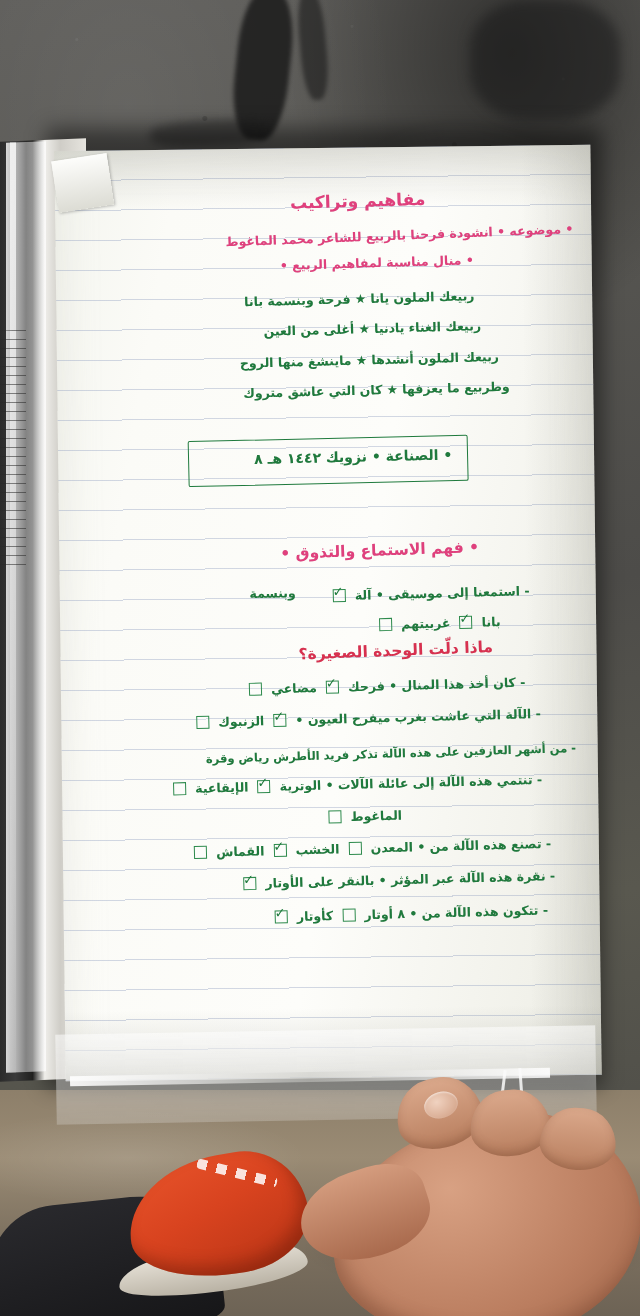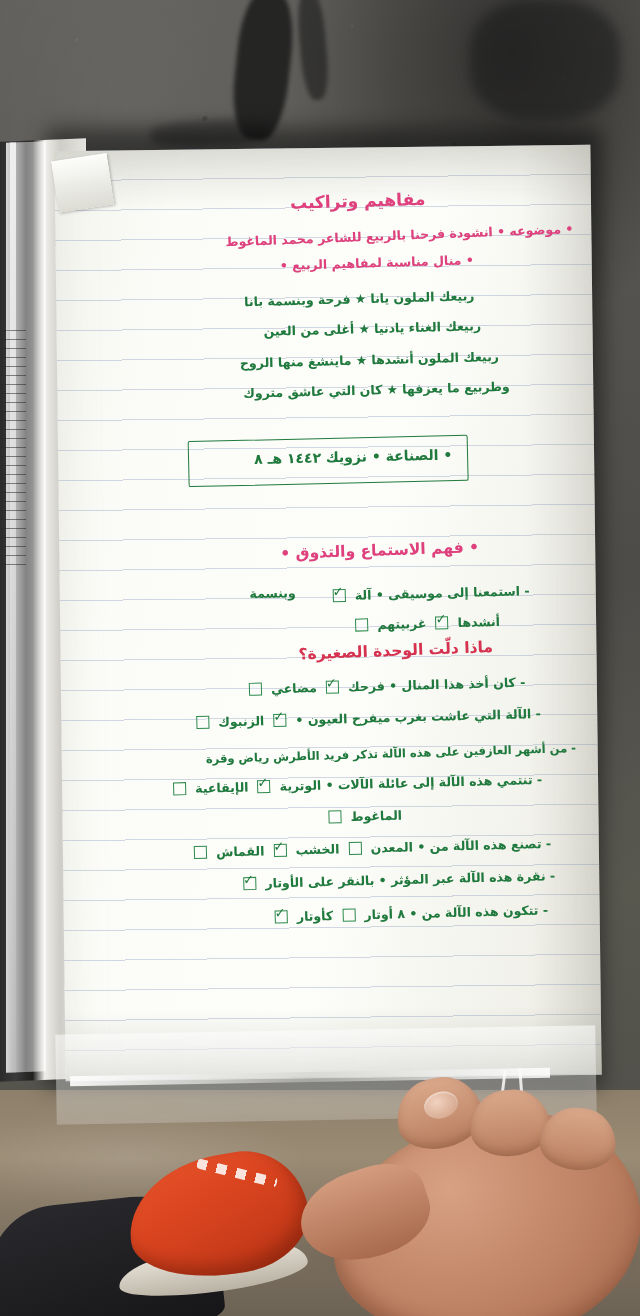--- a/index.html
+++ b/index.html
@@ -311,21 +311,21 @@
     <div class="box" style="right:126px; top:290px; width:278px; height:44px; transform:rotate(-0.6deg);"></div>
     <div class="ink green hand t-mid" style="right:142px; top:300px; transform:rotate(-0.6deg);">• الصناعة • نزويك   ١٤٤٢ هـ   ٨</div>
 
     <div class="ink pink hand t-big" style="right:116px; top:392px; transform:rotate(-1.2deg);">• فهم الاستماع والتذوق •</div>
 
     <div class="row" style="right:66px; top:436px; transform:rotate(-0.8deg);">
       <span class="ink green hand t-sm" style="position:static;">- استمعنا إلى موسيقى •   آلة</span>
       <span class="cb checked"></span>
     </div>
     <div class="row" style="right:96px; top:466px; transform:rotate(-0.8deg);">
-      <span class="ink green hand t-sm" style="position:static;">أنشدها</span>
+      <span class="ink green hand t-sm" style="position:static;">بانا</span>
       <span class="cb checked"></span>
       <span class="ink green hand t-sm" style="position:static;">غربيتهم</span>
       <span class="cb"></span>
     </div>
     <div class="ink green hand t-sm" style="right:300px; top:437px;">وبنسمة</div>
 
     <div class="ink red hand t-big" style="right:104px; top:492px; transform:rotate(-1.5deg);">ماذا دلّت الوحدة الصغيرة؟</div>
 
     <div class="row" style="right:72px; top:528px; transform:rotate(-0.8deg);">
       <span class="ink green hand t-sm" style="position:static;">- كان أخذ هذا المنال •  فرحك</span>

